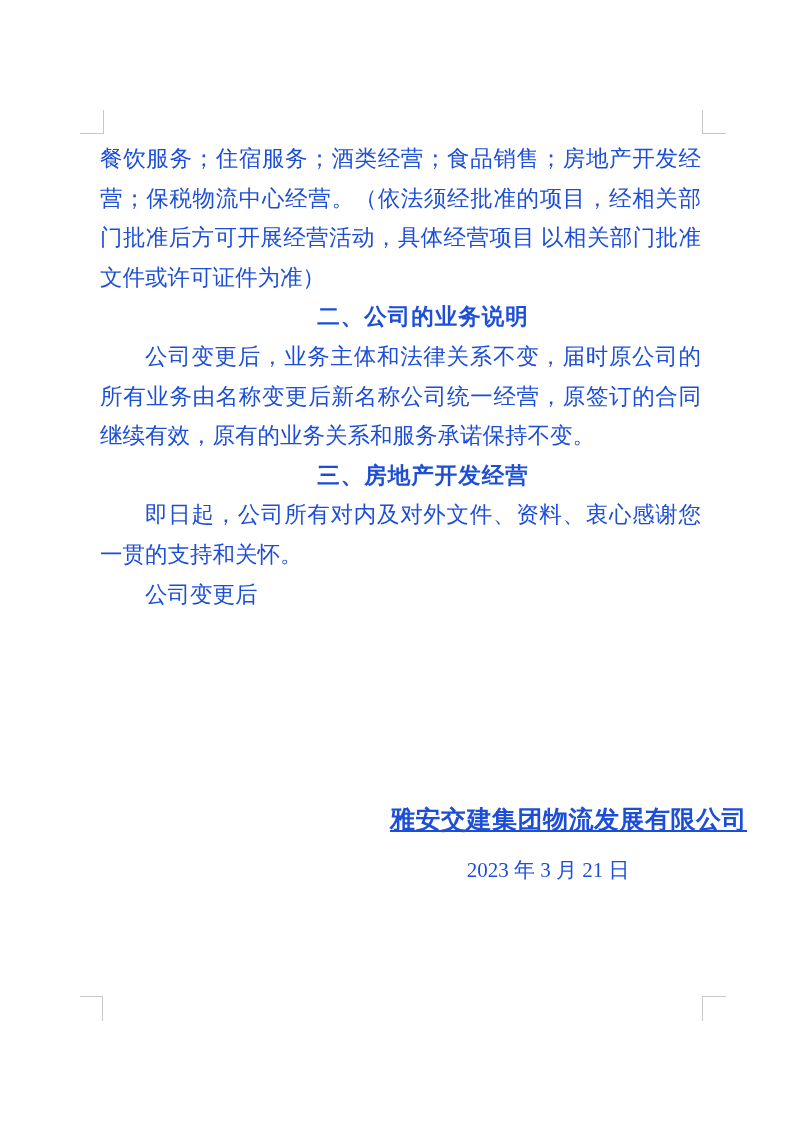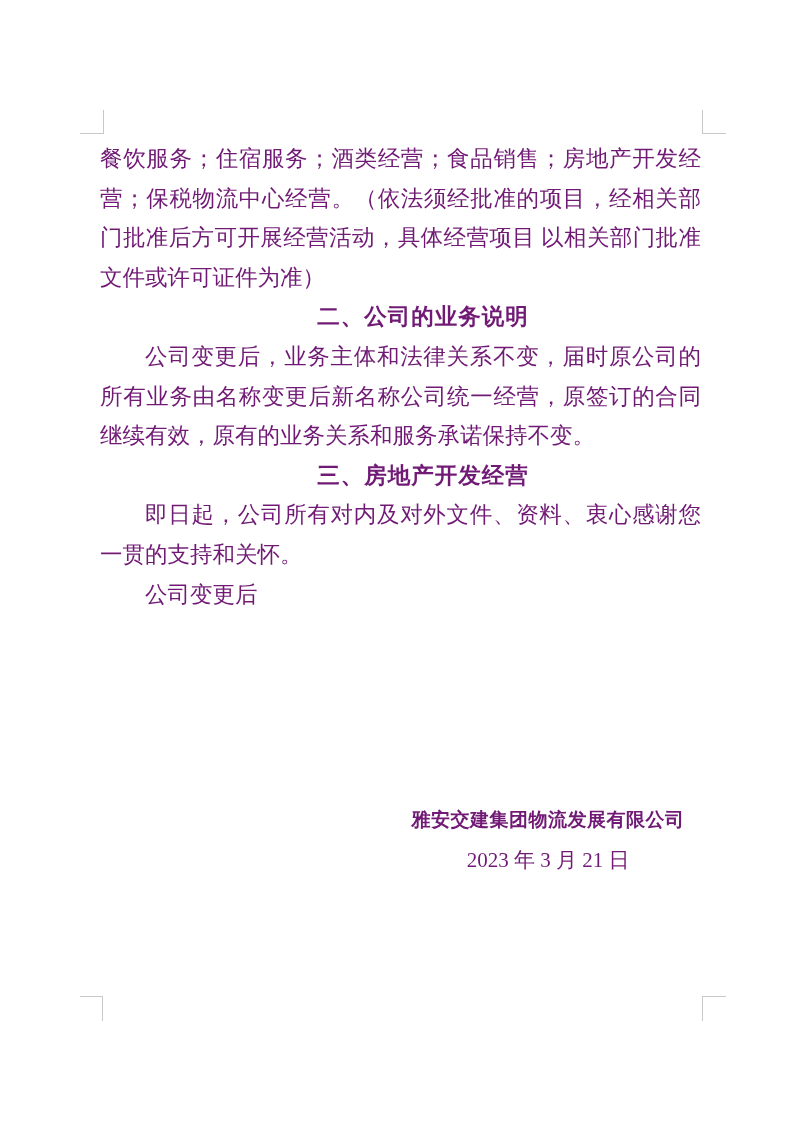--- a/index.html
+++ b/index.html
@@ -4,21 +4,21 @@
 <style>
   * { margin: 0; padding: 0; box-sizing: border-box; }
   html, body { background: #ffffff; }
   .page {
     position: relative;
     width: 800px;
     height: 1132px;
     background: #ffffff;
     overflow: hidden;
     font-family: "Liberation Serif", serif;
-    color: #701a75;
+    color: #1d4ed8;
   }
   
   .crop-mark { position: absolute; }
   .crop-mark.tl {
     left: 80px; top: 110px; width: 24px; height: 24px;
     border-right: 1px solid #c8c8c8; border-bottom: 1px solid #c8c8c8;
   }
   .crop-mark.tr {
     left: 702px; top: 110px; width: 24px; height: 24px;
     border-left: 1px solid #c8c8c8; border-bottom: 1px solid #c8c8c8;
@@ -52,27 +52,28 @@
   }
   .signature-block {
     position: absolute;
     left: 390px;
     top: 806px;
     width: 316px;
     text-align: center;
   }
   .signature-company {
     font-weight: bold;
-    font-size: 19px;
+    font-size: 25px;
     line-height: 28px;
     white-space: nowrap;
     letter-spacing: 0.5px;
+    text-decoration: underline;
   }
   .signature-date {
-    margin-top: 13px;
+    margin-top: 23px;
     font-size: 21px;
     line-height: 26px;
     white-space: nowrap;
   }
 </style>
 </head>
 <body>
 
 <div class="page">
 

